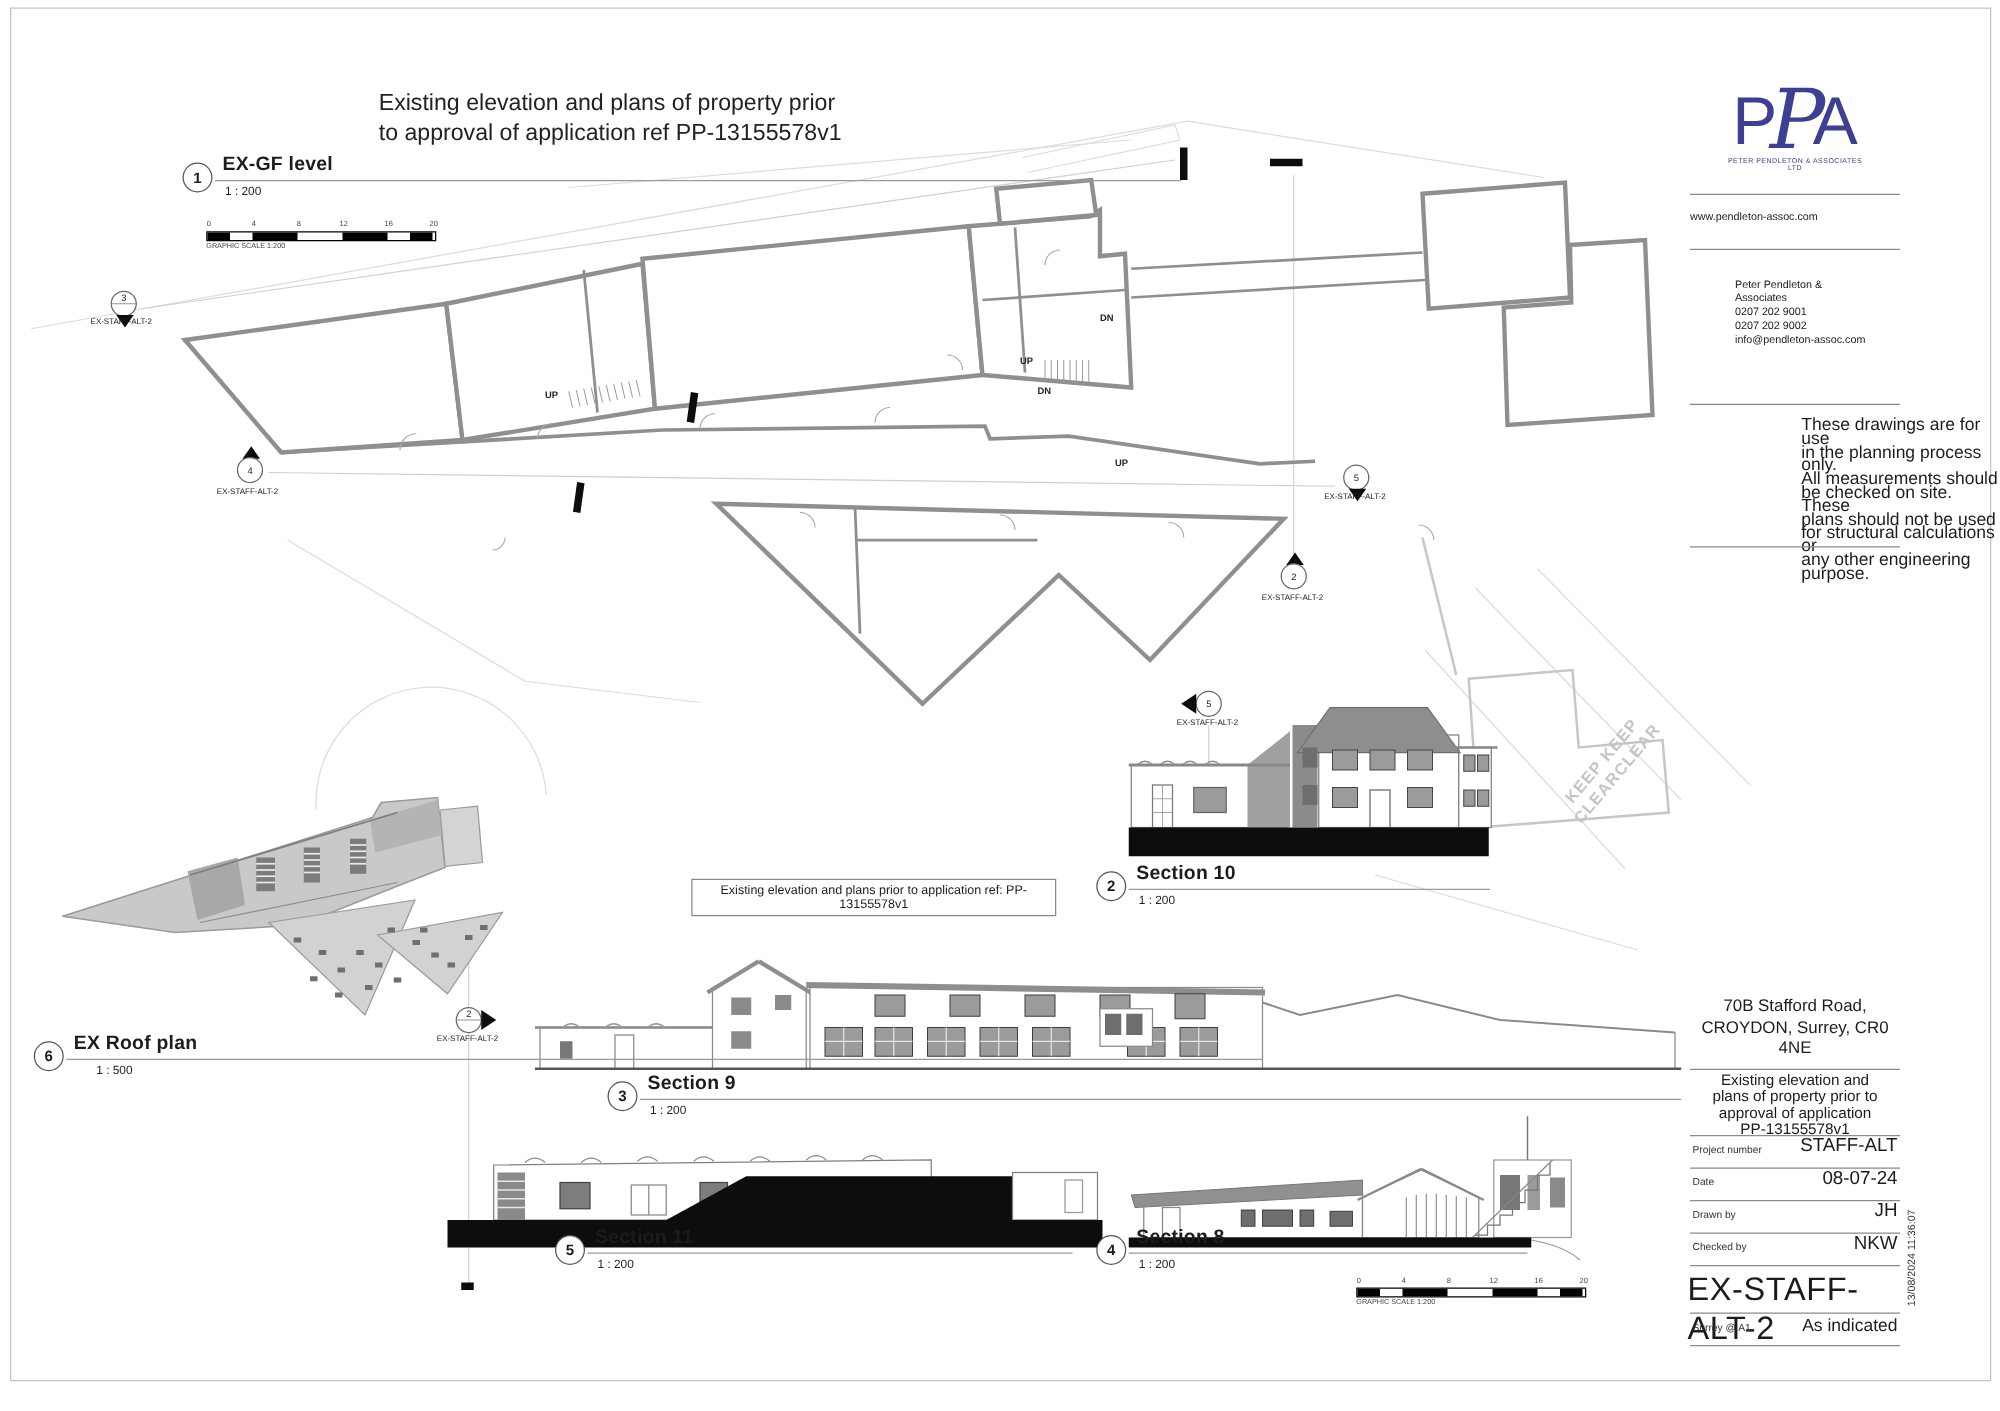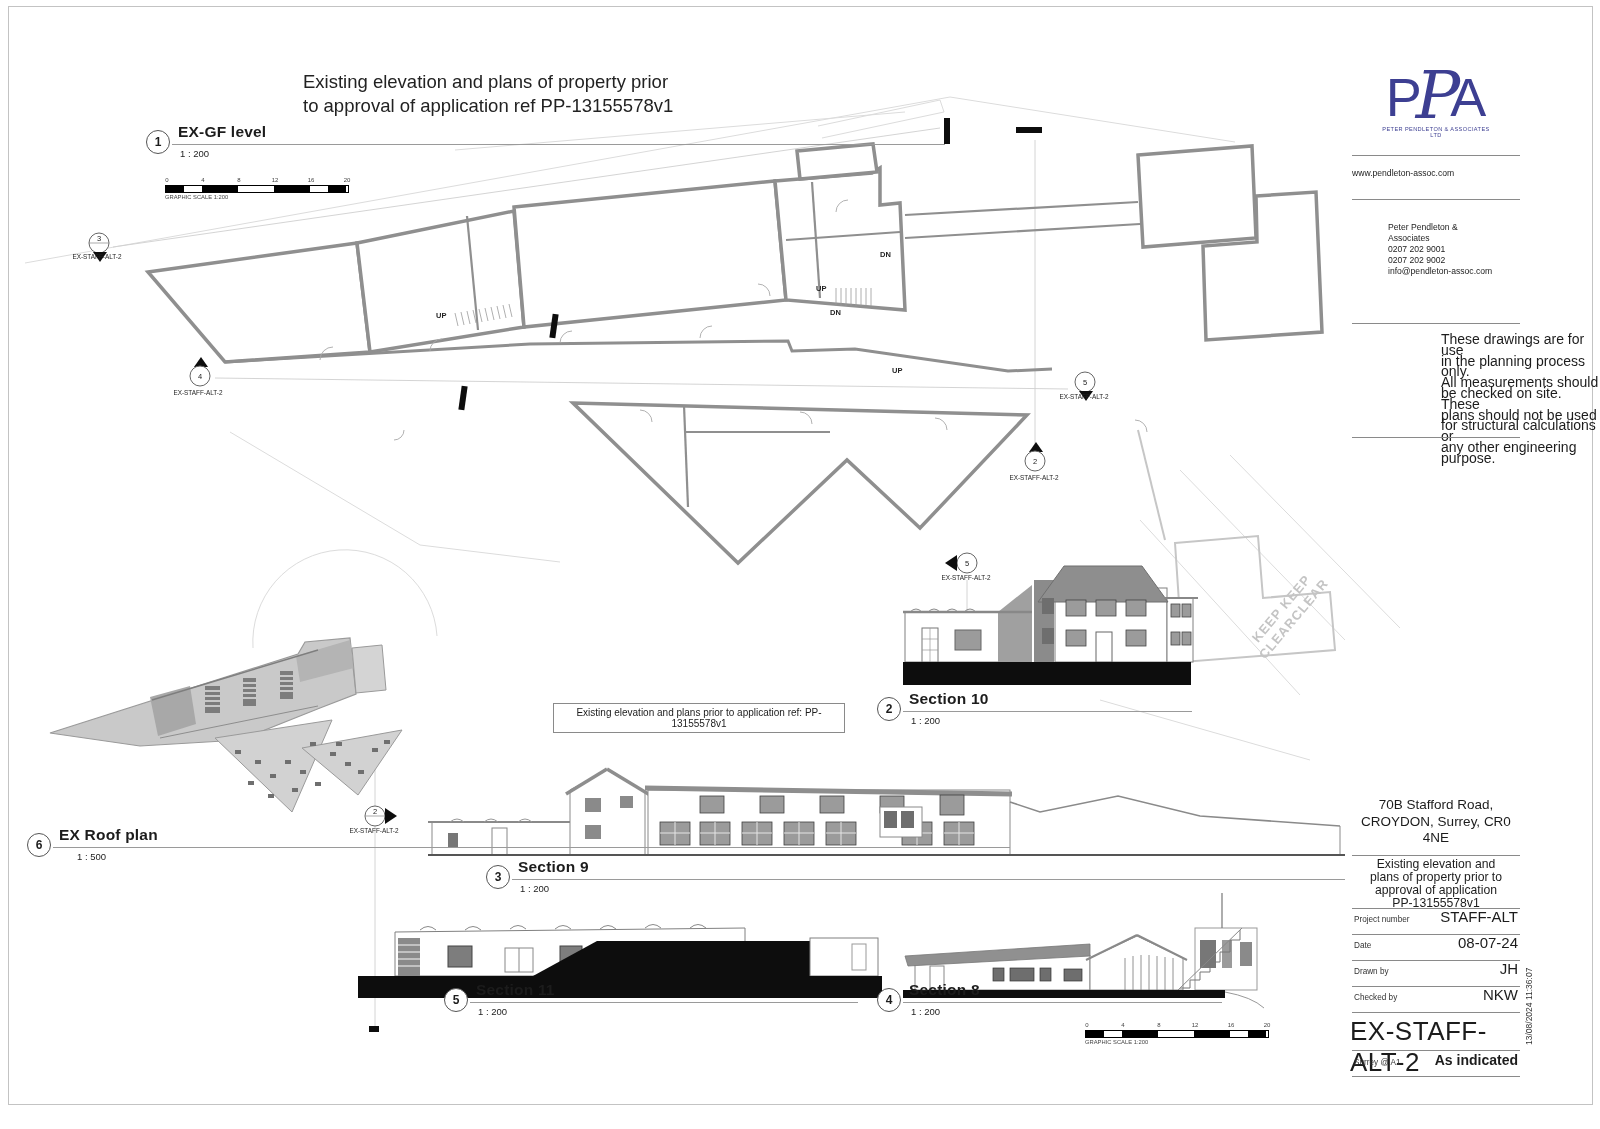--- a/index.html
+++ b/index.html
@@ -513,17 +513,17 @@
   <div class="tb-line" style="top:986px;"></div>
 
   <div class="abs tb-label" style="left:1354px;top:993px;">Checked by</div>
   <div class="abs tb-val" style="left:1400px;top:986px;width:118px;">NKW</div>
   <div class="tb-line" style="top:1012px;"></div>
 
   <div class="abs" style="left:1350px;top:1016px;width:172px;font-size:26px;letter-spacing:.5px;">EX-STAFF-ALT-2</div>
   <div class="tb-line" style="top:1050px;"></div>
 
   <div class="abs tb-label" style="left:1354px;top:1058px;">Surrey @ A1</div>
-  <div class="abs" style="left:1400px;top:1052px;width:118px;text-align:right;font-size:14px;font-weight:bold;">As indicated</div>
+  <div class="abs" style="left:1400px;top:1052px;width:118px;text-align:right;font-size:14px;">As indicated</div>
   <div class="tb-line" style="top:1076px;"></div>
 
   <div class="ts">13/08/2024 11:36:07</div>
 </div>
 
 </body></html>

